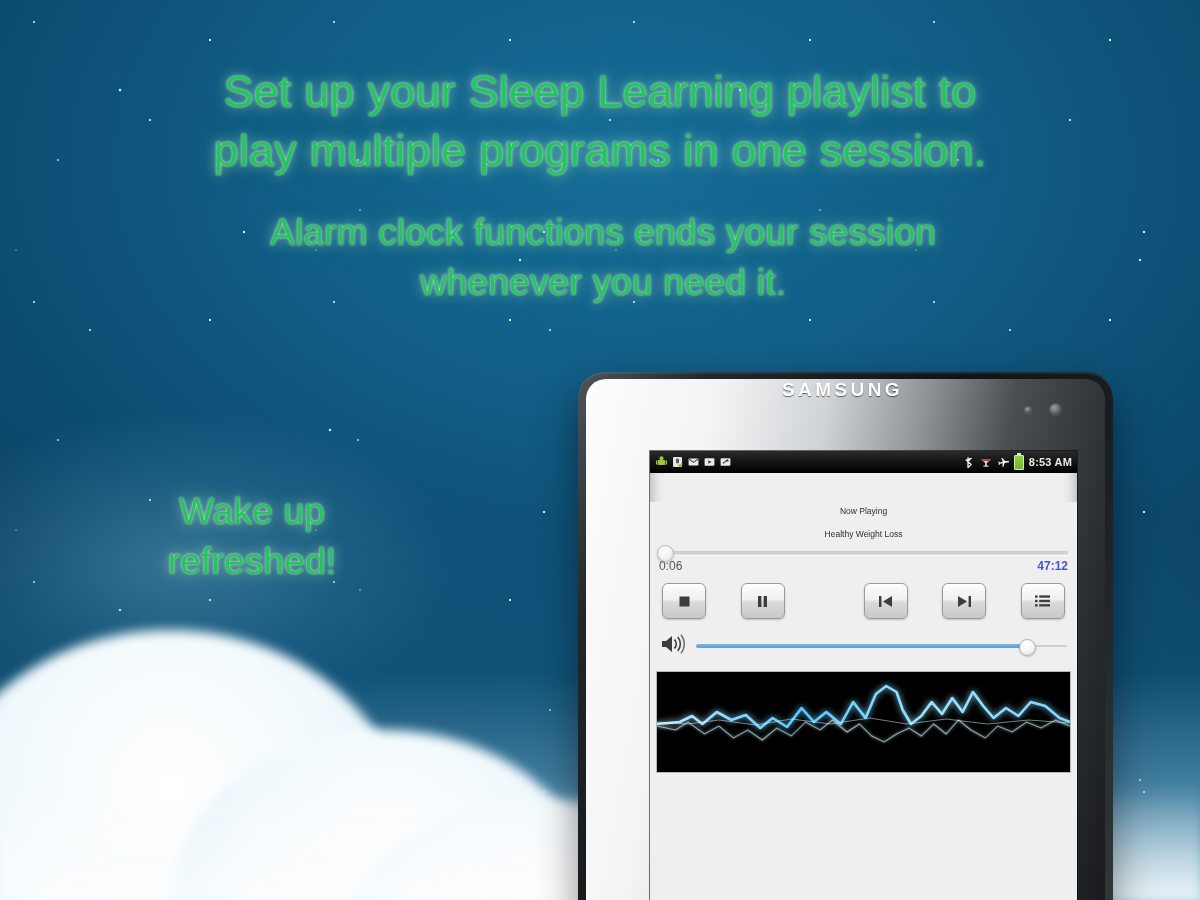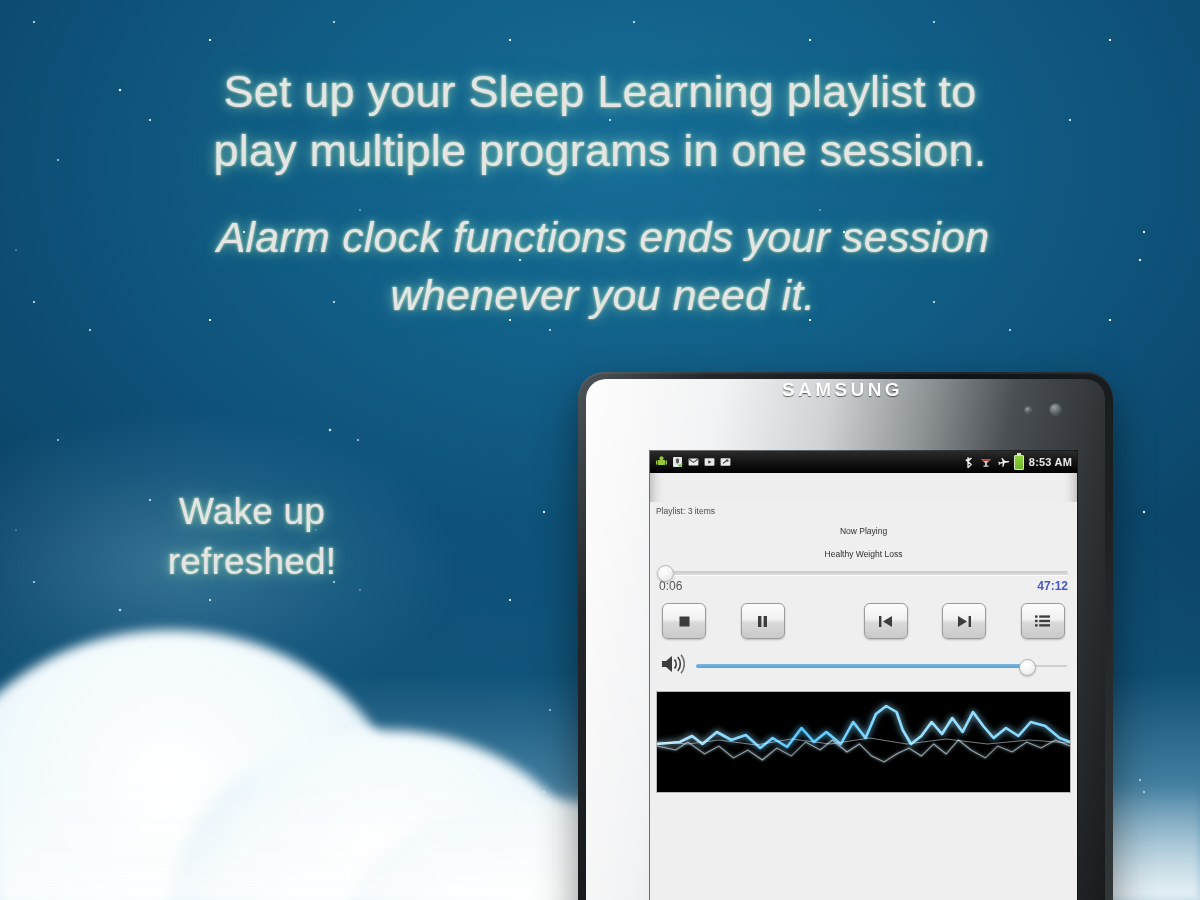--- a/index.html
+++ b/index.html
@@ -105,43 +105,42 @@
   .horizon-haze {
     position: absolute;
     left: 0; right: 0; bottom: 0; height: 120px;
     background: linear-gradient(180deg, rgba(255,255,255,0) 0%, rgba(255,255,255,.35) 55%, rgba(255,255,255,.7) 100%);
     filter: blur(4px);
   }
 
   
   .copy { position: absolute; left: 0; right: 0; top: 0; }
   .headline, .subline, .wake {
-    color: #e5e5e5;
+    color: #22c55e;
     text-align: center;
     font-weight: 400;
     letter-spacing: .2px;
     text-shadow:
       0 0 3px rgba(230,255,215,.95),
       0 0 12px rgba(170,235,190,.65),
       0 0 26px rgba(120,215,190,.40),
       0 2px 2px rgba(0,40,60,.35);
     white-space: pre-line;
   }
   .headline {
     position: absolute;
     left: 130px; right: 130px; top: 62px;
     font-size: 45px;
     line-height: 1.32;
   }
   .subline {
     position: absolute;
     left: 136px; right: 130px; top: 208px;
-    font-size: 43px;
+    font-size: 37px;
     line-height: 1.35;
-    font-style: italic;
   }
   .wake {
     position: absolute;
     left: 52px; top: 487px;
     width: 400px;
     font-size: 37px;
     line-height: 1.35;
     text-align: center;
   }
 
@@ -291,21 +290,21 @@
   }
   .playlist-count {
     font-size: 8.5px;
     color: #4a4a4a;
     padding: 4px 0 0 6px;
   }
   .now-playing {
     text-align: center;
     font-size: 8.5px;
     color: #2e2e2e;
-    margin-top: 10px;
+    margin-top: 4px;
   }
   .track-title {
     text-align: center;
     font-size: 8.5px;
     color: #2e2e2e;
     margin-top: 13px;
   }
 
   
   .progress-wrap { padding: 12px 9px 0 9px; position: relative; }
@@ -492,21 +491,20 @@
                 </svg>
             </span>
             <span class="batt"></span>
             <span class="sb-time">8:53 AM</span>
           </div>
         </div>
 
 
         <div class="appbody">
 
-          <div class="playlist-count">Playlist: 3 items</div>
           <div class="now-playing">Now Playing</div>
           <div class="track-title">Healthy Weight Loss</div>
 
           <div class="progress-wrap">
             <div class="progress-track"></div>
             <div class="progress-thumb"></div>
           </div>
           <div class="time-row">
             <span class="time-cur">0:06</span>
             <span class="time-total">47:12</span>

